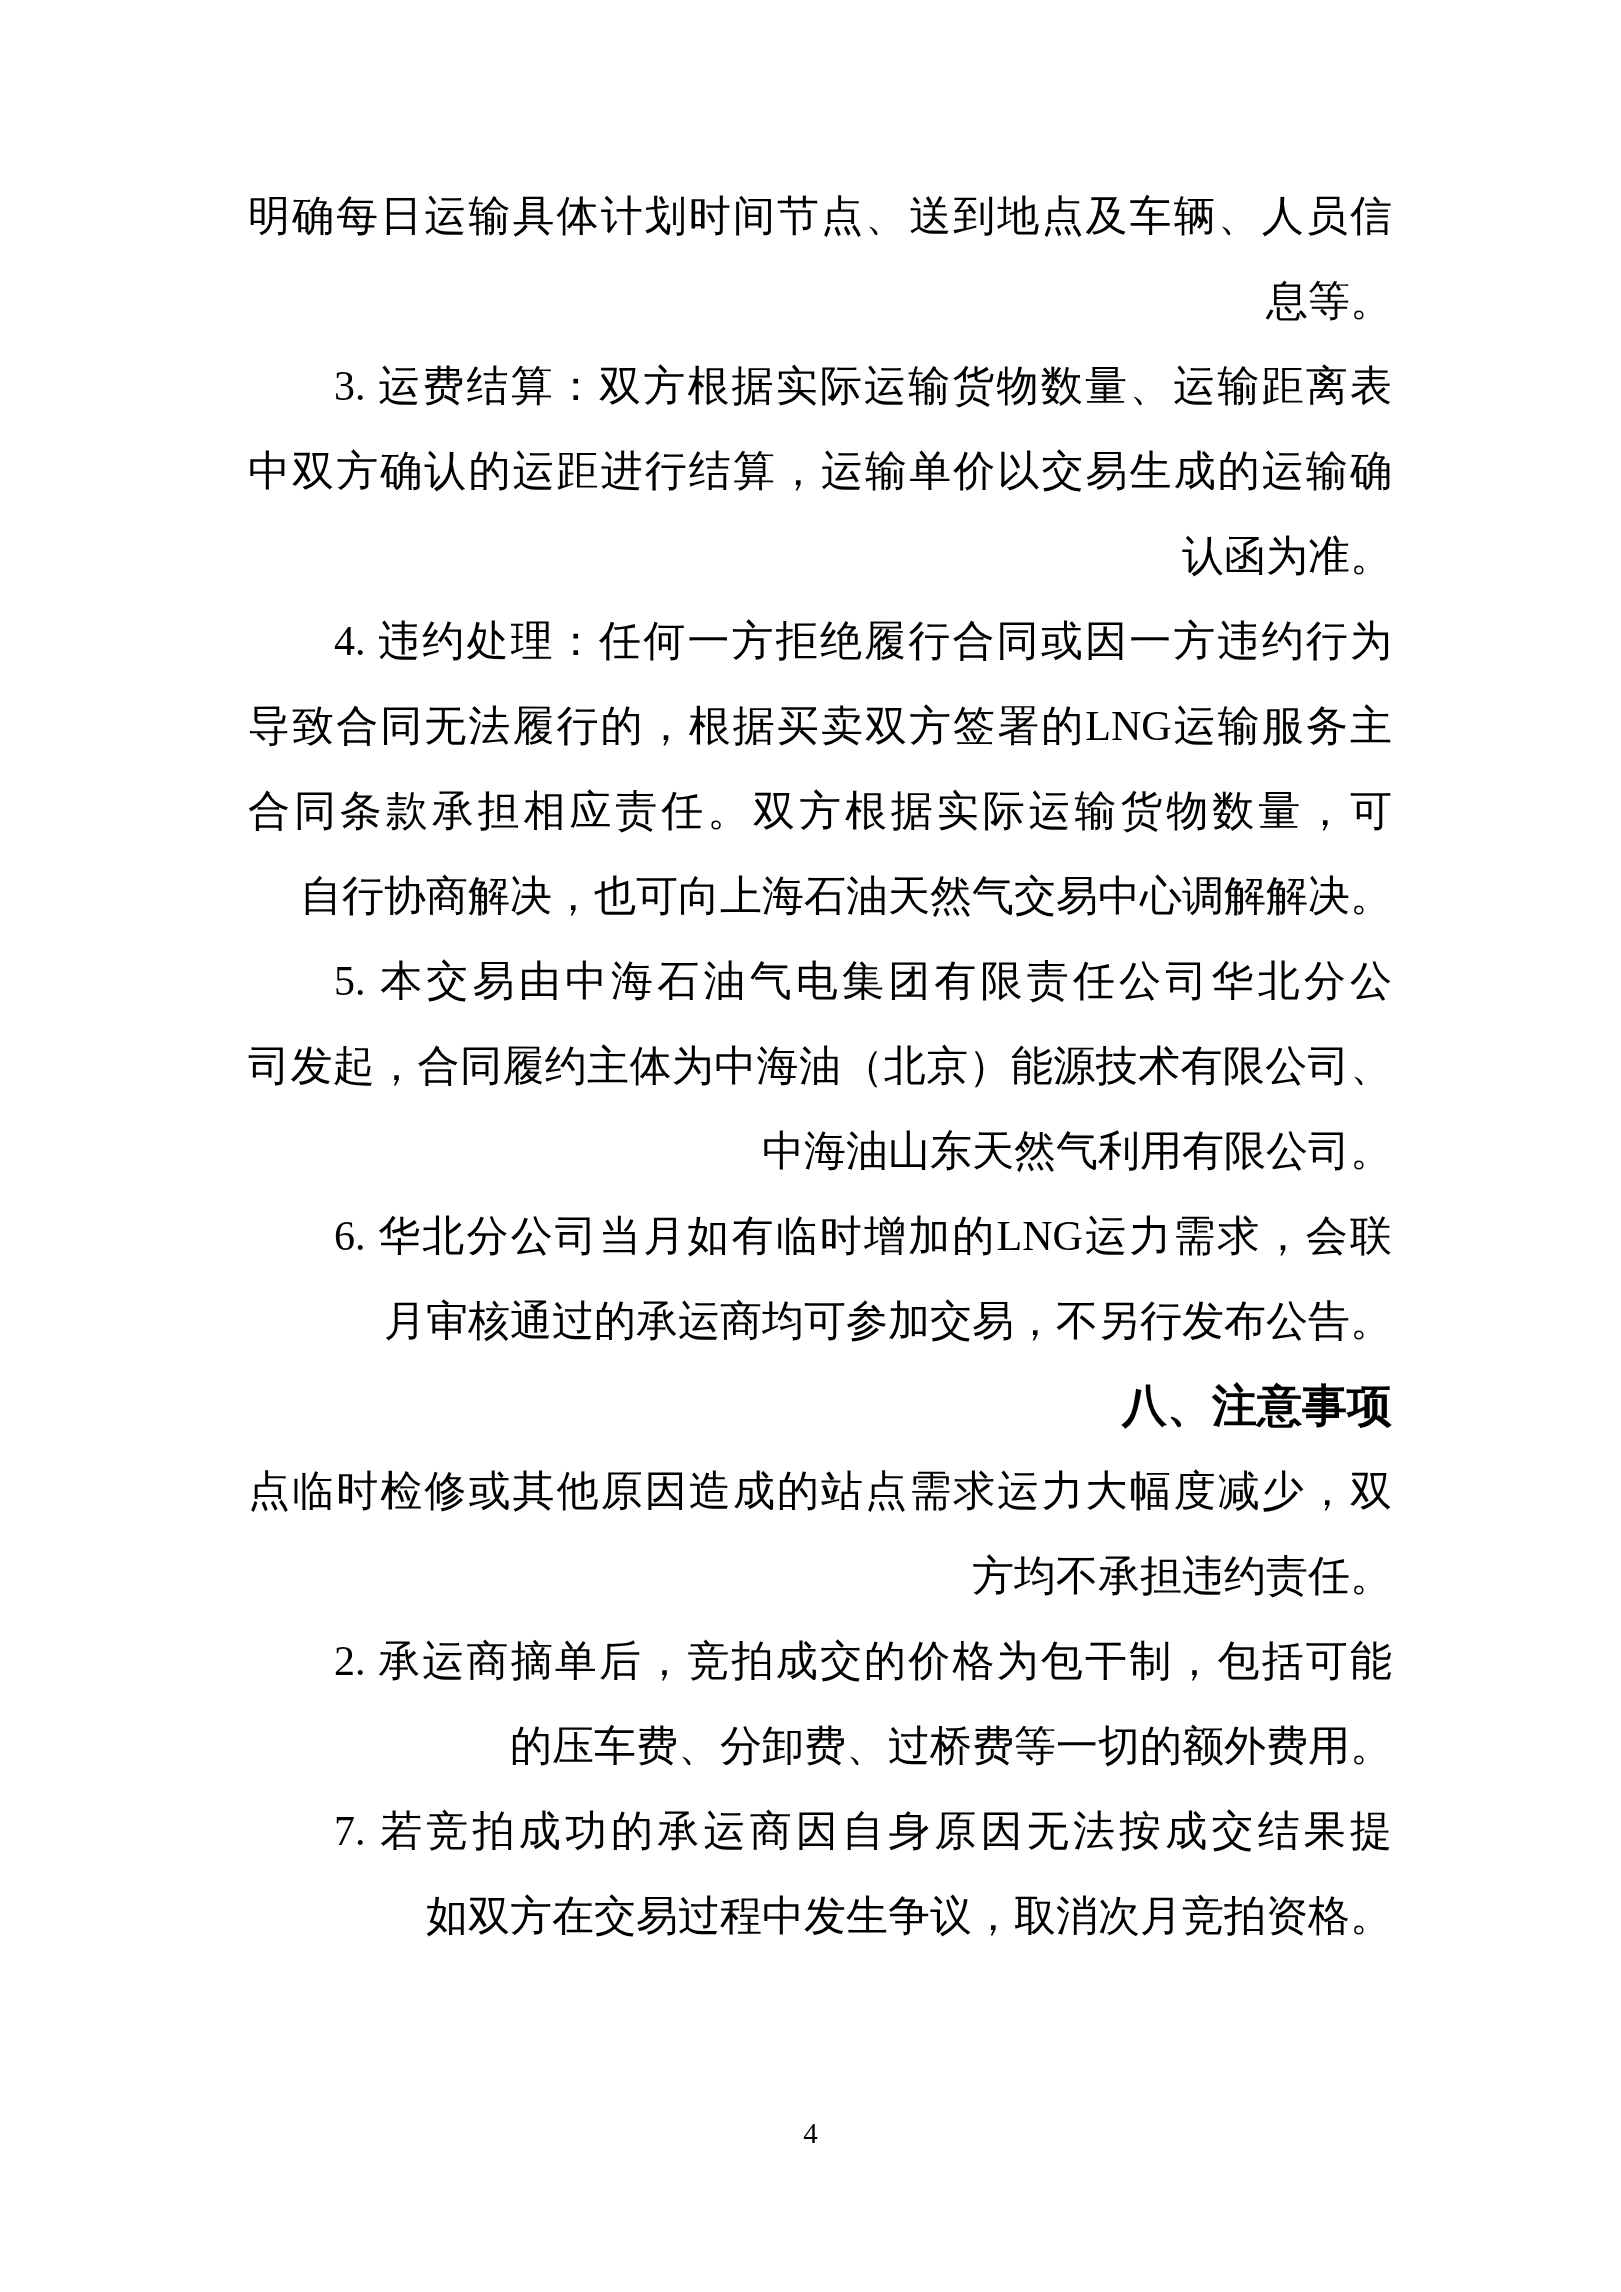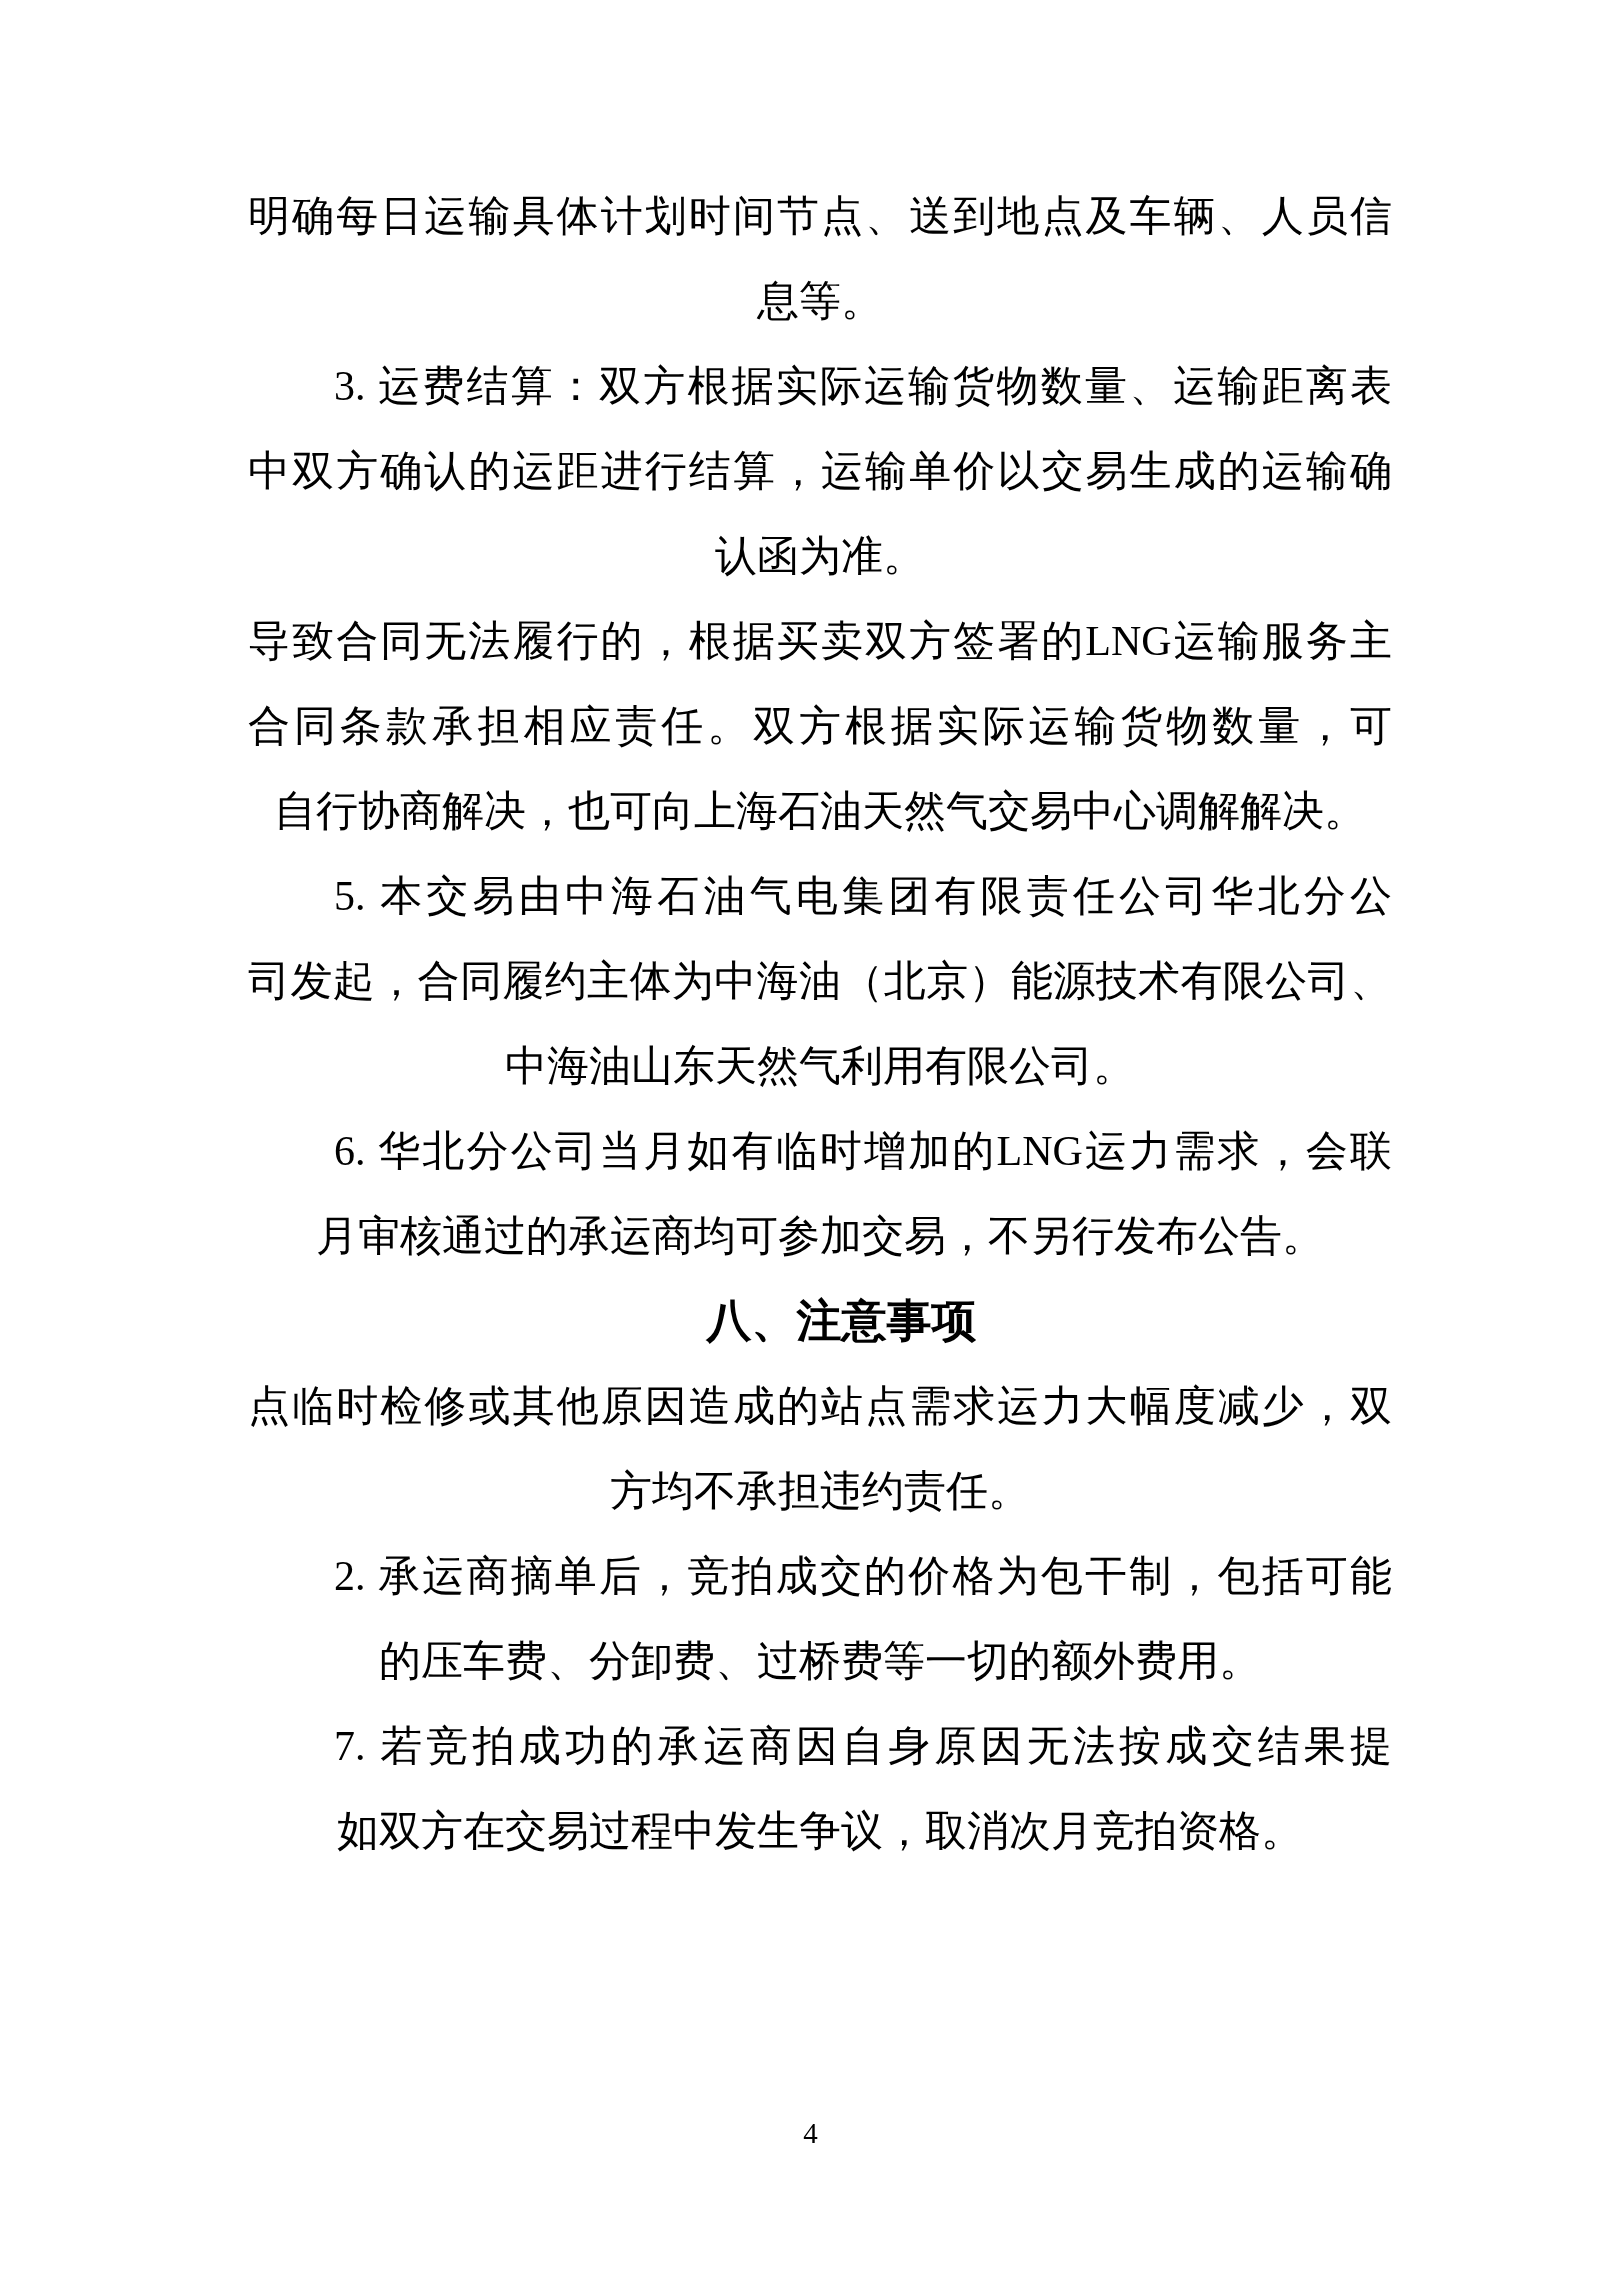--- a/index.html
+++ b/index.html
@@ -19,21 +19,21 @@
   .body-text {
     position: absolute;
     left: 248px;
     top: 174px;
     width: 1144px;
   }
   .line {
     font-size: 42px;
     line-height: 85px;
     height: 85px;
-    text-align: center;
+    text-align: right;
     white-space: normal;
     box-sizing: border-box;
     width: 100%;
   }
   .line.justify {
     text-align: justify;
     text-align-last: justify;
   }
   .line.indent-1 { padding-left: 43px; }
   .line.indent-2 { padding-left: 86px; }
@@ -55,20 +55,21 @@
 <body>
 
 <div class="page">
   <div class="body-text">
 
   <div class="line justify">明确每日运输具体计划时间节点、送到地点及车辆、人员信</div>
       <div class="line">息等。</div>
       <div class="line justify indent-2">3. 运费结算：双方根据实际运输货物数量、运输距离表</div>
       <div class="line justify">中双方确认的运距进行结算，运输单价以交易生成的运输确</div>
       <div class="line">认函为准。</div>
+      <div class="line justify indent-2">4. 违约处理：任何一方拒绝履行合同或因一方违约行为</div>
       <div class="line justify">导致合同无法履行的，根据买卖双方签署的LNG运输服务主</div>
       <div class="line justify">合同条款承担相应责任。双方根据实际运输货物数量，可</div>
       <div class="line">自行协商解决，也可向上海石油天然气交易中心调解解决。</div>
       <div class="line justify indent-2">5. 本交易由中海石油气电集团有限责任公司华北分公</div>
       <div class="line justify">司发起，合同履约主体为中海油（北京）能源技术有限公司、</div>
       <div class="line">中海油山东天然气利用有限公司。</div>
       <div class="line justify indent-2">6. 华北分公司当月如有临时增加的LNG运力需求，会联</div>
       <div class="line">月审核通过的承运商均可参加交易，不另行发布公告。</div>
       <div class="line heading indent-1">八、注意事项</div>
       <div class="line justify">点临时检修或其他原因造成的站点需求运力大幅度减少，双</div>

